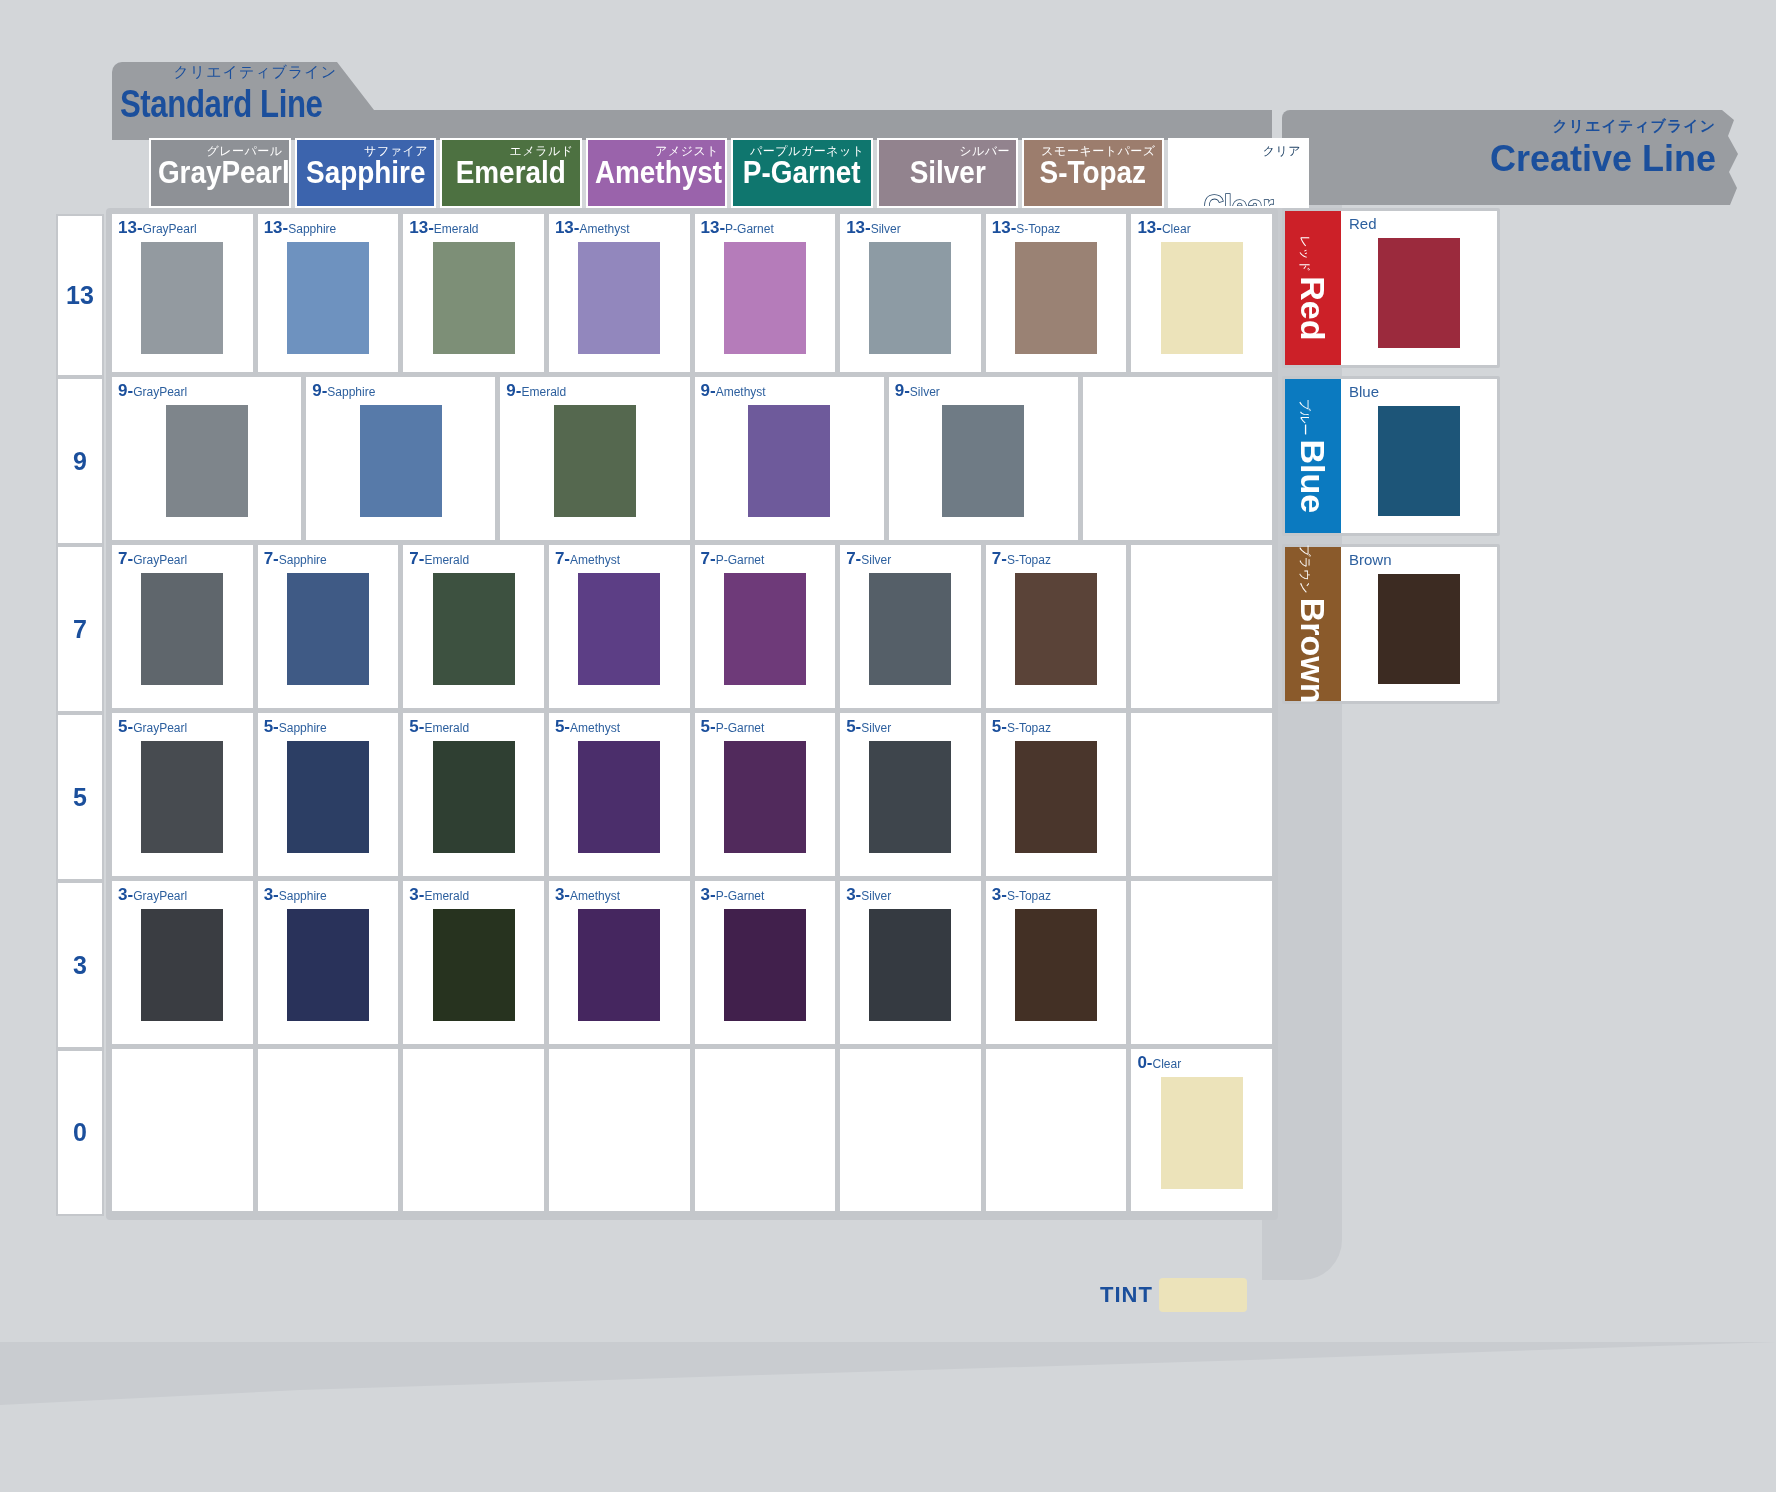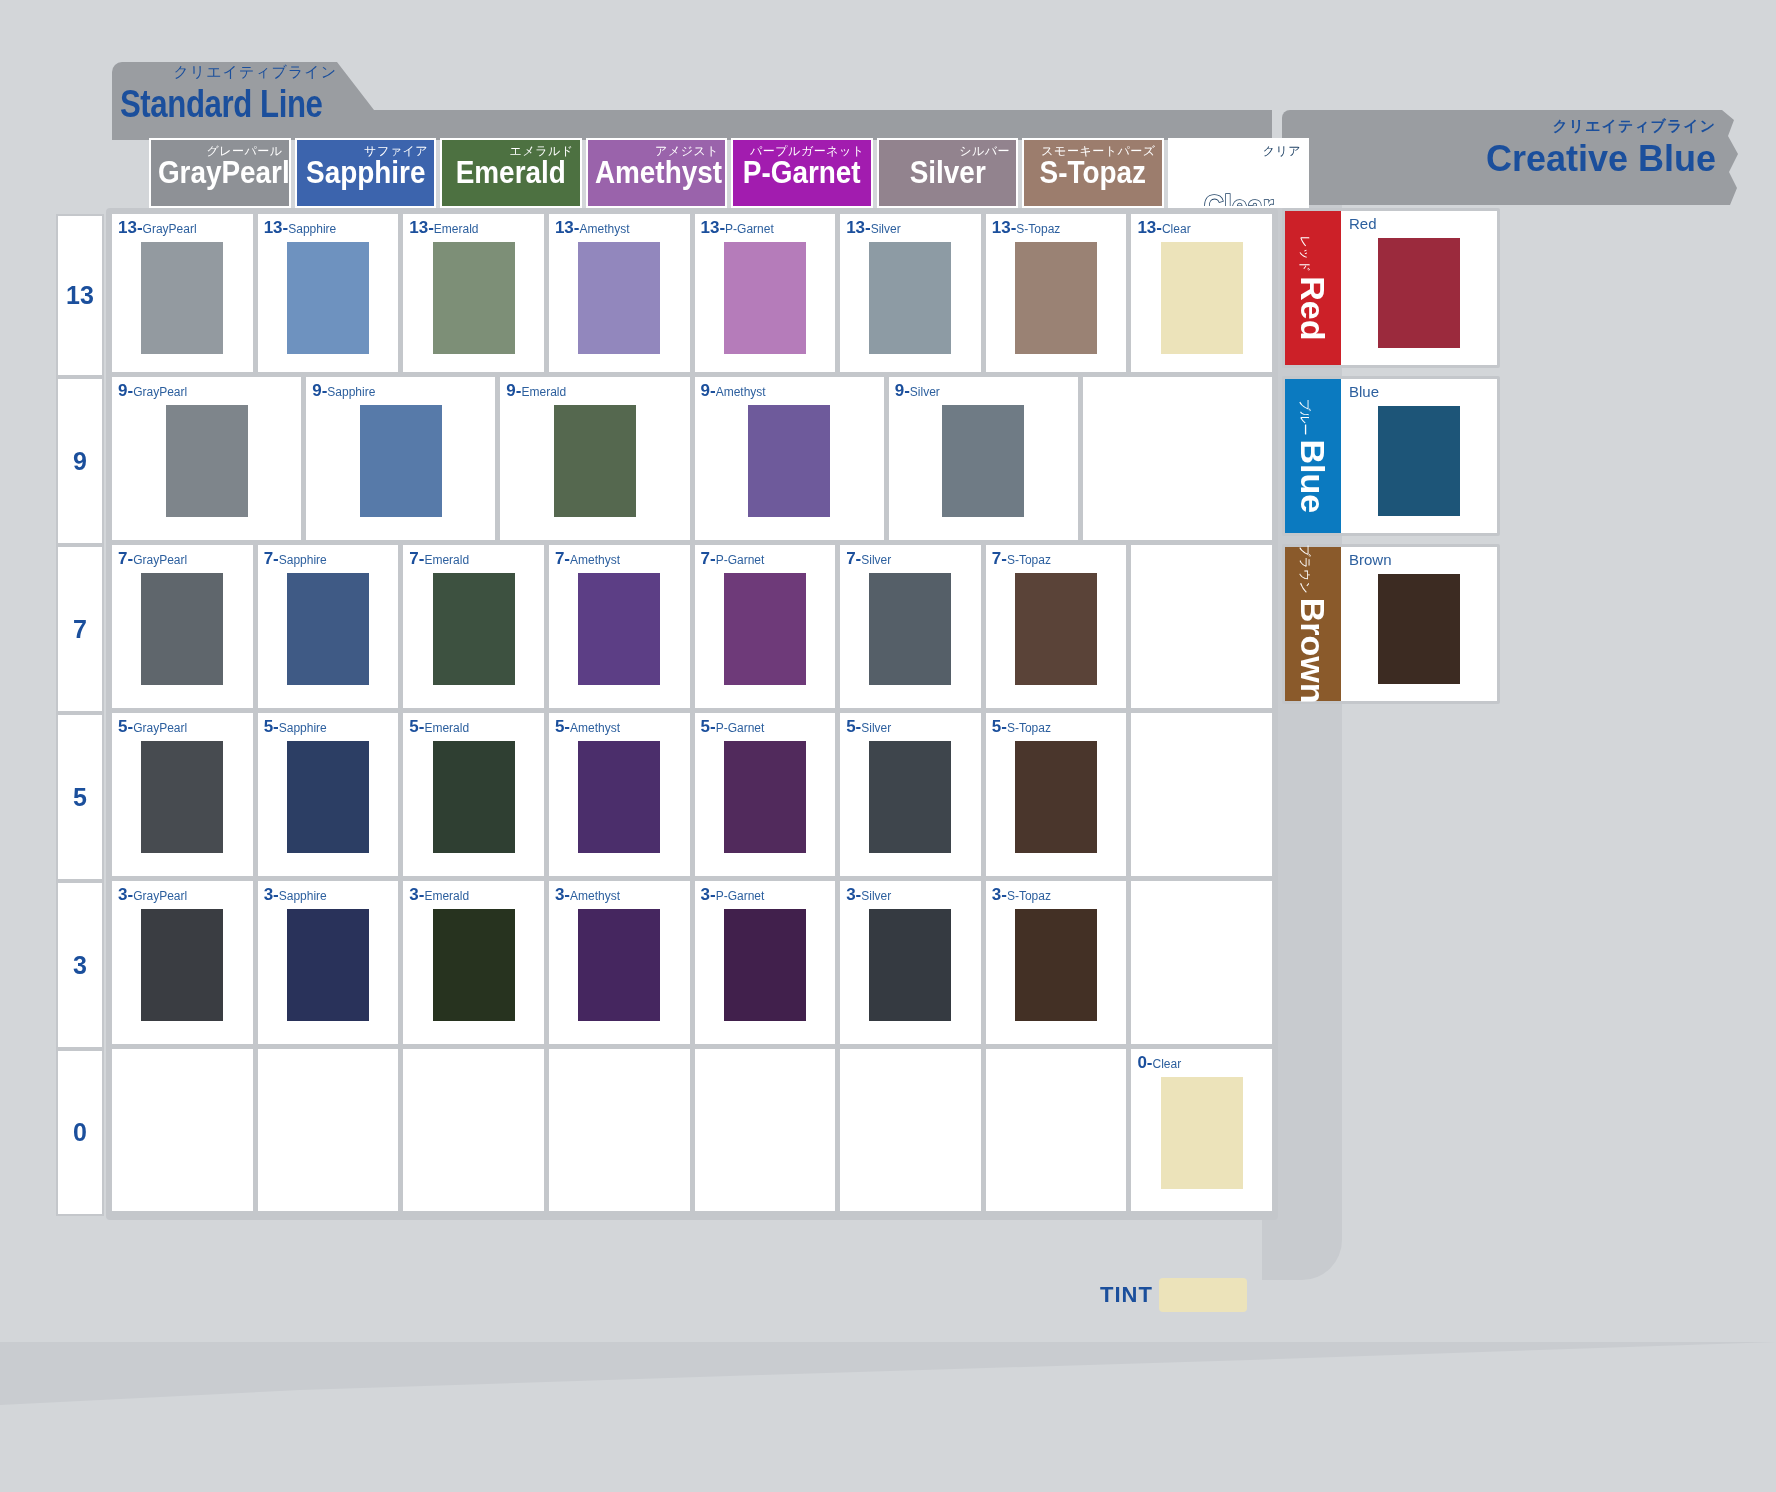--- a/index.html
+++ b/index.html
@@ -234,40 +234,40 @@
 
   <div class="bg-wave"></div>
   <div class="bg-blob-right"></div>
 
   <div class="std-banner"></div>
   <div class="std-banner-jp">クリエイティブライン</div>
   <div class="std-banner-en">Standard Line</div>
 
   <div class="crv-banner"></div>
   <div class="crv-banner-jp">クリエイティブライン</div>
-  <div class="crv-banner-en">Creative Blue</div>
+  <div class="crv-banner-en">Creative Line</div>
 
   <div class="col-headers" id="col-headers">
       <div class="col-head" style="background: rgb(142, 145, 150);">
         <div class="jp">グレーパール</div>
         <div class="en">GrayPearl</div>
       </div>
       <div class="col-head" style="background: rgb(60, 100, 173);">
         <div class="jp">サファイア</div>
         <div class="en">Sapphire</div>
       </div>
       <div class="col-head" style="background: rgb(77, 113, 65);">
         <div class="jp">エメラルド</div>
         <div class="en">Emerald</div>
       </div>
       <div class="col-head" style="background: rgb(154, 99, 171);">
         <div class="jp">アメジスト</div>
         <div class="en">Amethyst</div>
       </div>
-      <div class="col-head" style="background: #a21caf;">
+      <div class="col-head" style="background: #0f766e;">
         <div class="jp">パープルガーネット</div>
         <div class="en">P-Garnet</div>
       </div>
       <div class="col-head" style="background: rgb(146, 131, 142);">
         <div class="jp">シルバー</div>
         <div class="en">Silver</div>
       </div>
       <div class="col-head" style="background: rgb(156, 125, 109);">
         <div class="jp">スモーキートパーズ</div>
         <div class="en">S-Topaz</div>

